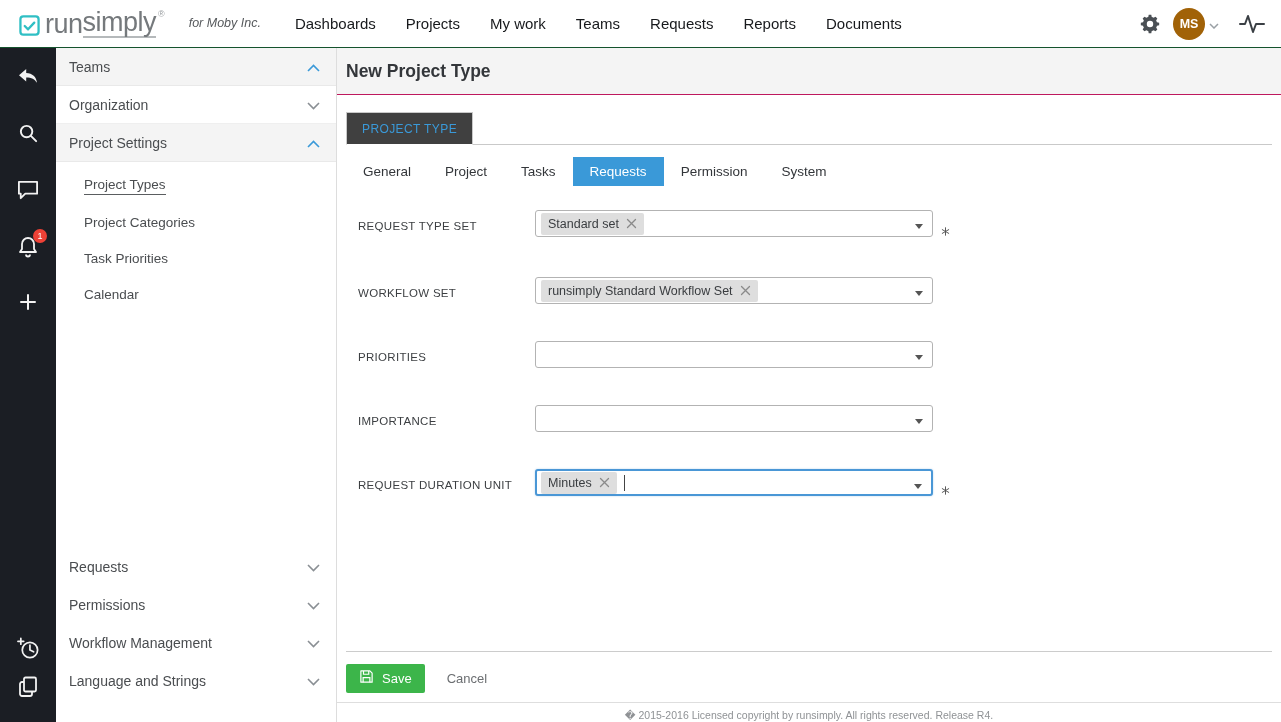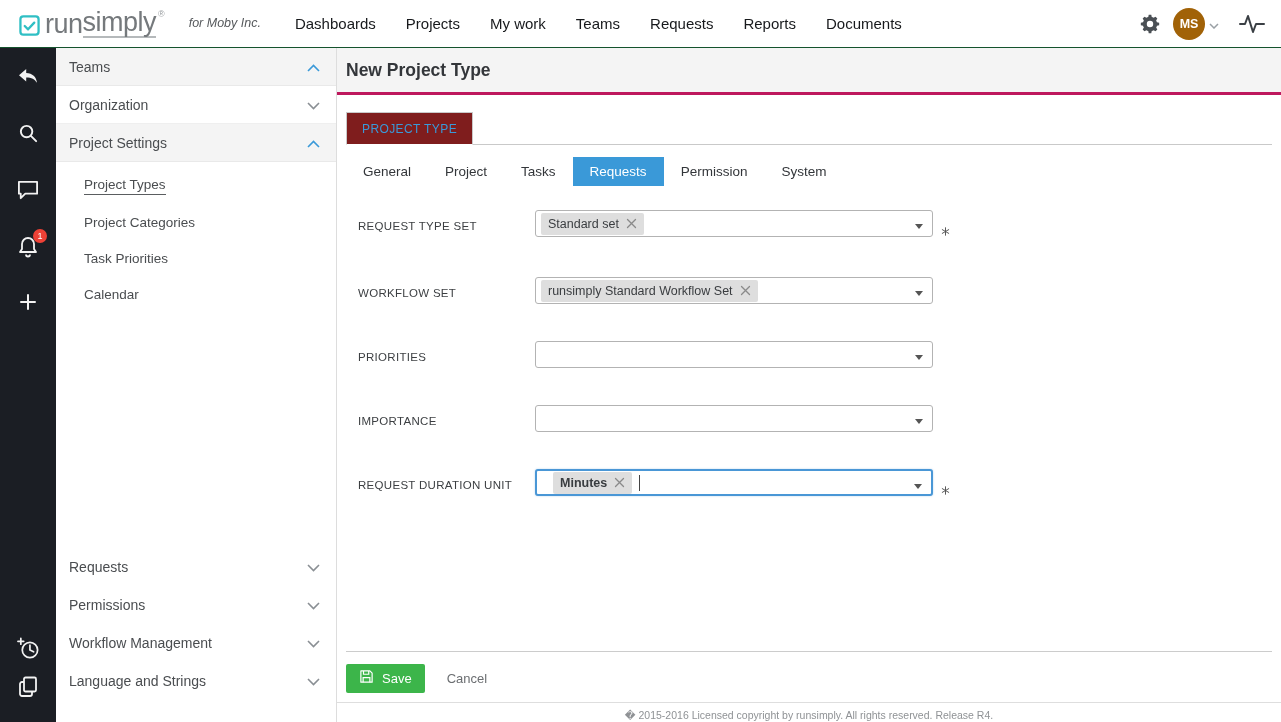--- a/index.html
+++ b/index.html
@@ -45,38 +45,38 @@
   .side-item.hl { background:#f4f4f4; border-bottom:1px solid #e9e9e9; }
   .side-item.bordered { border-bottom:1px solid #efefef; }
   .side-sub { padding:6px 0 8px; }
   .side-subitem { height:36px; display:flex; align-items:center; padding-left:28px;
                   font-size:13.5px; color:#4a4d50; cursor:pointer; }
   .side-subitem.active span { border-bottom:1px solid #5a5d60; padding-bottom:2px; }
   .side-bottom { position:absolute; left:0; right:0; bottom:22px; }
 
   
   .main { position:absolute; top:48px; left:337px; width:944px; height:674px; background:#fff; }
-  .page-header { height:47px; background:#f4f4f4; border-bottom:3px solid #be185d;
+  .page-header { height:47px; background:#f4f4f4; border-bottom:1px solid #be185d;
                  display:flex; align-items:center; padding-left:9px; }
   .page-title { font-size:17.5px; font-weight:bold; color:#33363a; }
   .content { padding:0 9px; }
   .tabbar { margin-top:17px; border-bottom:1px solid #c9c9c9; display:flex; }
-  .page-tab { background:#7f1d1d; border:1px solid #c9c9c9; border-bottom:1px solid #fff;
+  .page-tab { background:#404040; border:1px solid #c9c9c9; border-bottom:1px solid #fff;
               margin-bottom:-1px; padding:9px 15px 8px; color:#3a99d8; font-size:12px;
               letter-spacing:0.4px; cursor:pointer; }
   .subtabs { display:flex; margin-top:12px; }
   .subtab { padding:7px 17px; font-size:13.5px; color:#33363a; cursor:pointer; }
   .subtab.active { background:#3a99d8; color:#fff; }
 
   .form { margin-top:24px; padding-left:12px; }
   .form-row { display:flex; margin-bottom:37px; }
   .form-label { width:177px; font-size:11.5px; color:#3c3f42; padding-top:10px; letter-spacing:0.3px; }
   .control { position:relative; width:398px; height:27px; border:1px solid #b3b3b3; border-radius:3px;
              background:#fff; display:flex; align-items:center; padding:0 26px 0 5px; cursor:text; }
-  .control.focused { border:2px solid #4a97d6; padding-left:16px; box-shadow:0 0 2px rgba(74,151,214,.4);font-weight:bold; }
+  .control.focused { border:2px solid #4a97d6; padding-left:4px; box-shadow:0 0 2px rgba(74,151,214,.4); }
   .dd-arrow { position:absolute; right:9px; top:13px; width:0; height:0; cursor:pointer;
               border-left:4.5px solid transparent; border-right:4.5px solid transparent;
               border-top:5.5px solid #555; }
   .chip { display:flex; align-items:center; background:#dedede; border-radius:2px; padding:4px 7px;
           font-size:12.5px; color:#3a3d40; gap:7px; white-space:nowrap; }
   .chip-x { display:flex; cursor:pointer; }
   .req { margin-left:8px; padding-top:12px; }
   .cursor-line { width:1px; height:16px; background:#444; margin-left:7px; }
 
   .actions { position:absolute; left:9px; width:926px; top:603px; border-top:1px solid #ccc;

